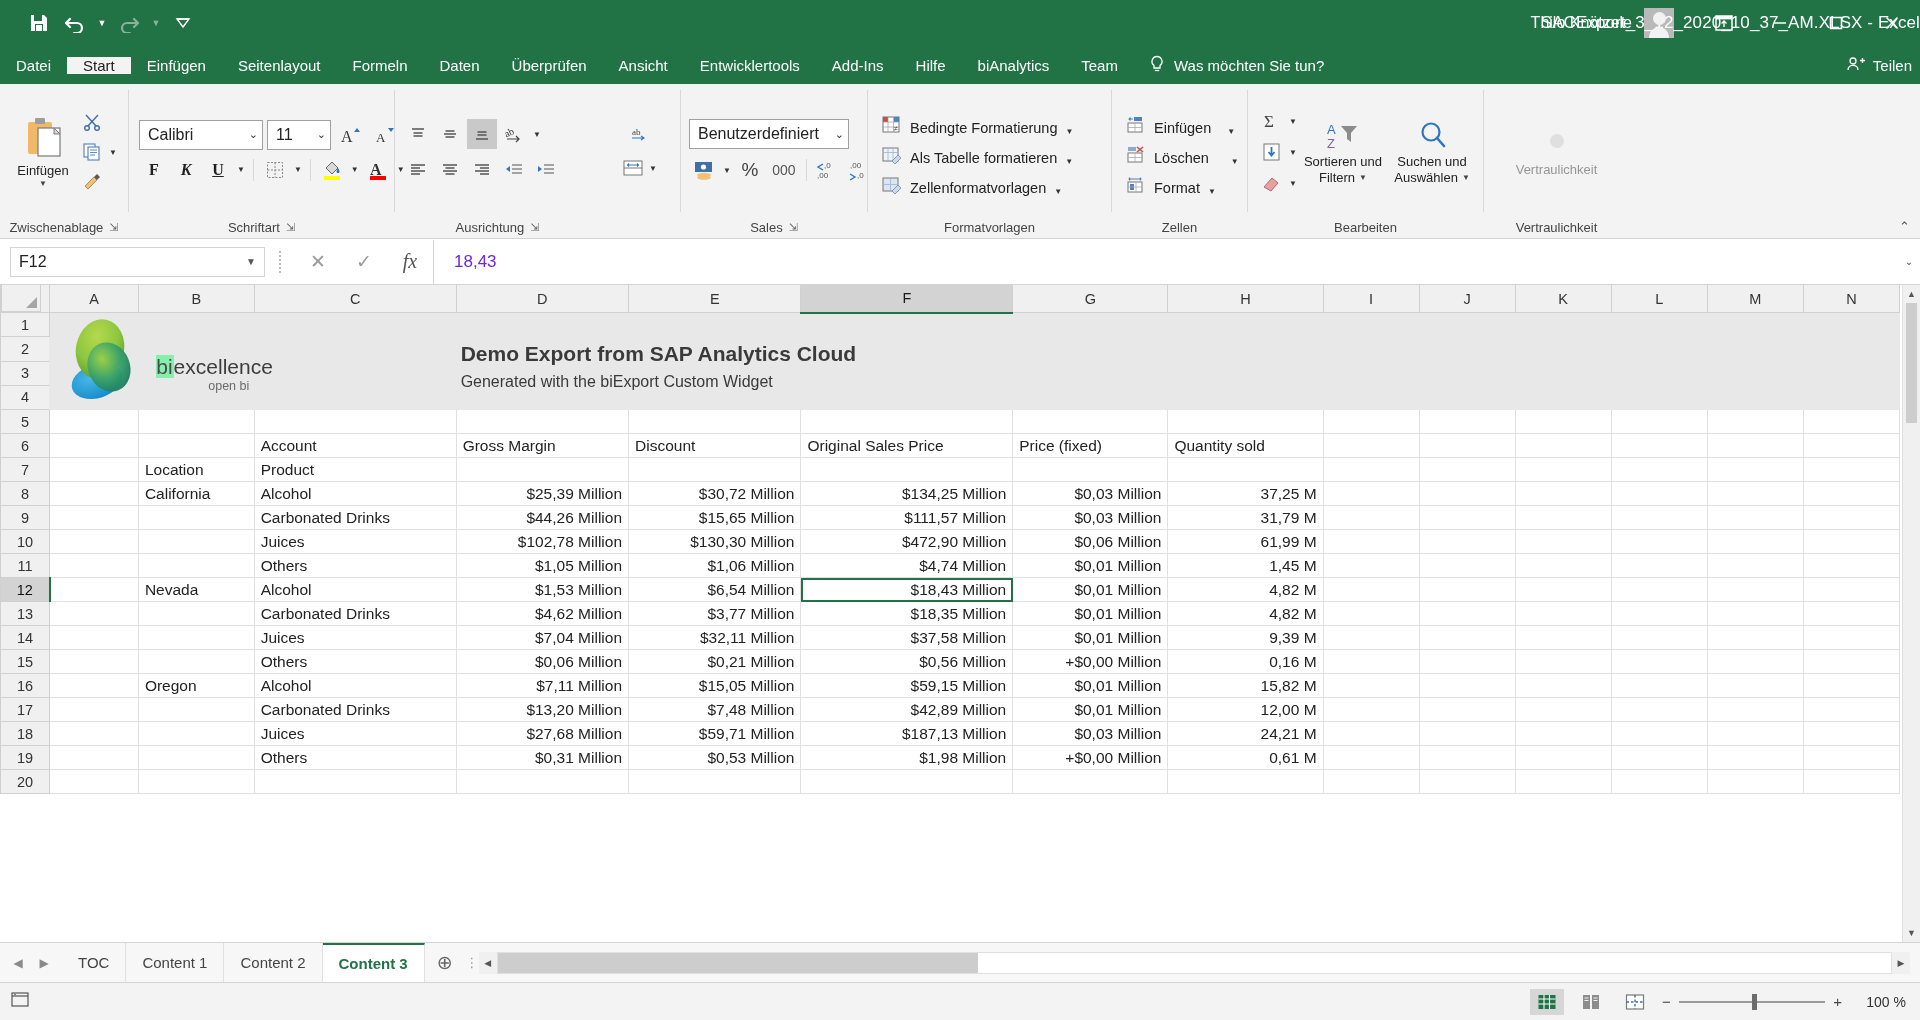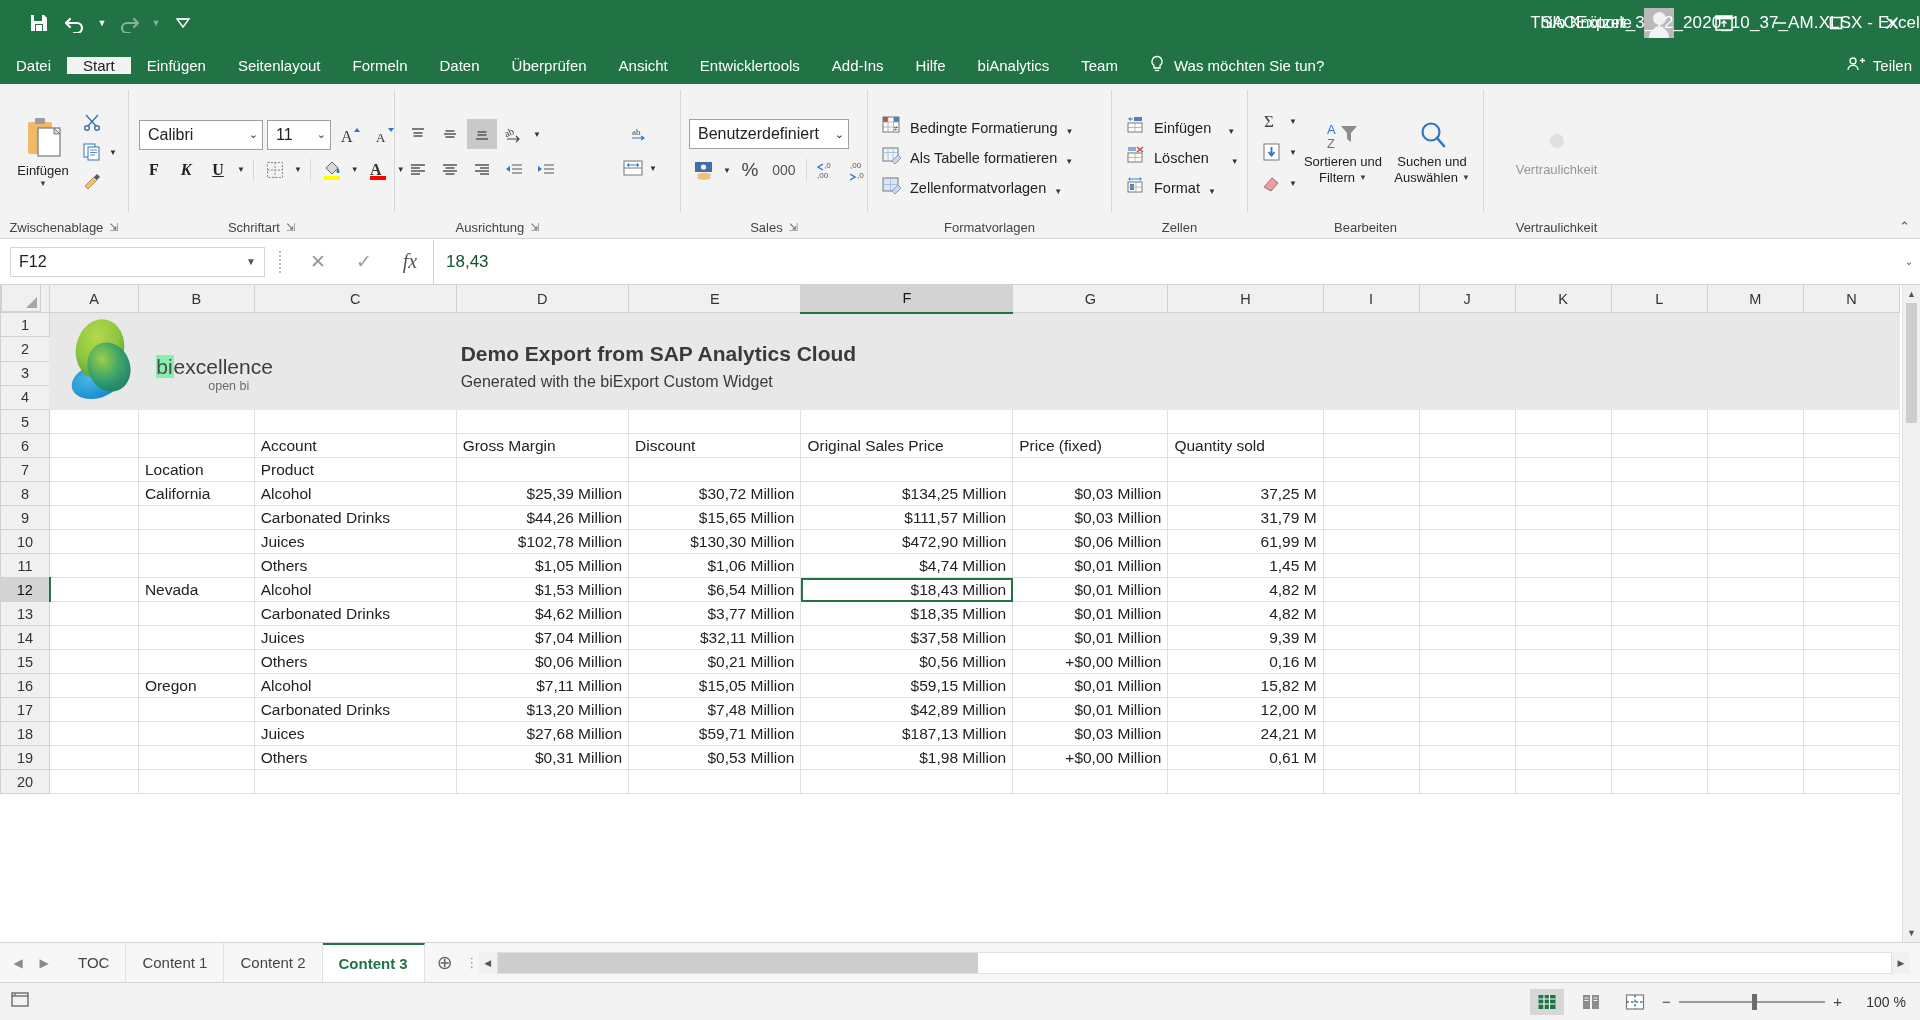--- a/index.html
+++ b/index.html
@@ -104,21 +104,21 @@
   .namebox {
     width: 255px; height: 30px; border: 1px solid #d4d4d4; background: #fff;
     display: flex; align-items: center; justify-content: space-between;
     padding: 0 8px; font-size: 16px; color: #222;
   }
   .fb-sep { width: 2px; height: 22px; border-left: 2px dotted #bdbdbd; margin: 0 14px; }
   .fb-icons { display: flex; align-items: center; gap: 0; }
   .fb-ic { width: 46px; height: 34px; display: flex; align-items: center; justify-content: center; font-size: 19px; color: #9a9a9a; }
   .fb-input {
     flex: 1; height: 44px; border-left: 1px solid #d4d4d4; display: flex; align-items: center;
-    padding-left: 12px; font-size: 17px; color: #14532d;
+    padding-left: 20px; font-size: 17px; color: #6d28d9;
   }
   .fb-expand { width: 22px; height: 44px; display: flex; align-items: center; justify-content: center; font-size: 10px; color: #555; }
 
   
   .gridwrap { flex: 1; display: flex; flex-direction: column; background: #fff; position: relative; overflow: hidden; }
   .gridscroll { display: flex; flex: 1; overflow: hidden; }
   table.sheet { border-collapse: collapse; table-layout: fixed; }
   .colhdr td, .colhdr th {
     height: 27px; background: #f0f0f0; border: 1px solid #d0d0d0; border-top: none;
     font-size: 14.5px; color: #333; font-weight: normal; text-align: center;

